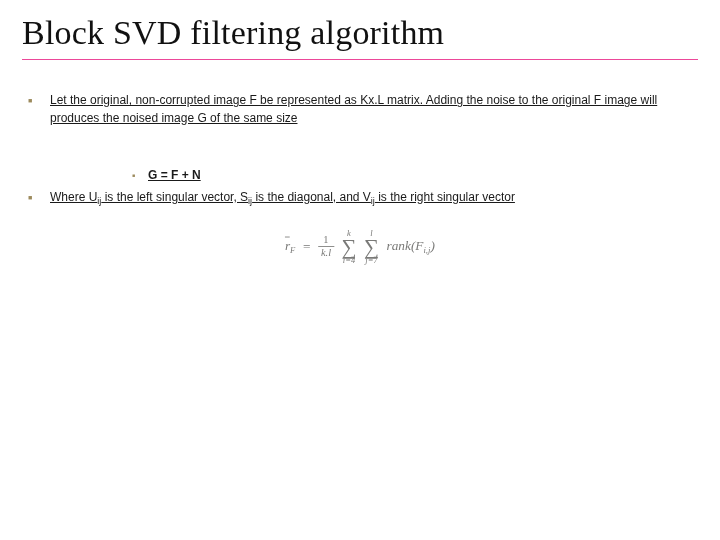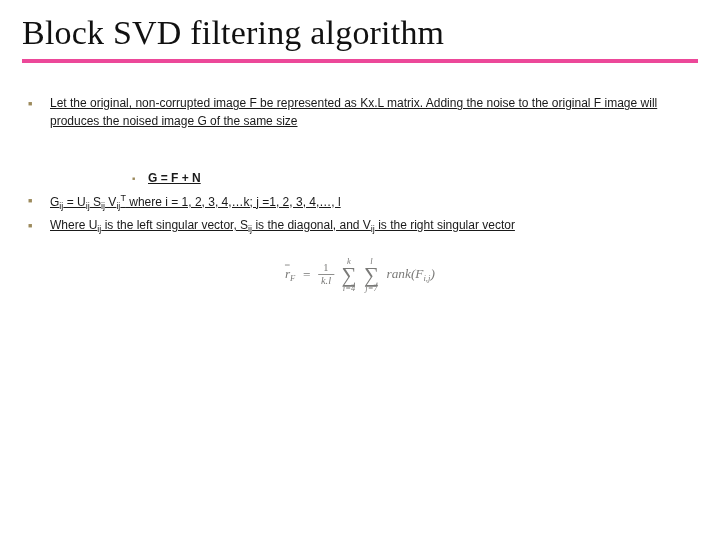--- a/index.html
+++ b/index.html
@@ -16,21 +16,21 @@
     width: 720px;
     height: 540px;
     box-sizing: border-box;
     padding: 0 22px 22px 22px;
     background: #ffffff;
     position: relative;
   }
   .title-wrap {
     padding-top: 14px;
     padding-bottom: 8px;
-    border-bottom: 4px solid #ec4899;
+    border-bottom: 1px solid #ec4899;
     margin-bottom: 32px;
   }
   .title {
     font-size: 34px;
     font-weight: 400;
     line-height: 1.1;
     color: #111;
     letter-spacing: 0.2px;
   }
   .body {
@@ -143,23 +143,20 @@
         <span>Let the original, non-corrupted image F be represented as Kx.L matrix. Adding the noise to the original F image will produces the noised image G of the same size</span>
         <ul class="lvl2">
           <li>
             <span>G = F + N</span>
           </li>
         </ul>
       </li>
 
 
 
-      <li>
-        <span>G<sub class="sub">ij</sub> = U<sub class="sub">ij</sub> S<sub class="sub">ij</sub> V<sub class="sub">ij</sub><sup class="sup">T</sup> where i = 1, 2, 3, 4,…k; j =1, 2, 3, 4,…, l</span>
-      </li>
 
       <li>
         <span>Where U<sub class="sub">ij</sub> is the left singular vector, S<sub class="sub">ij</sub> is the diagonal, and V<sub class="sub">ij</sub> is the right singular vector</span>
       </li>
 
 
     </ul>
 
     <div class="formula-block">
       <div class="formula">

